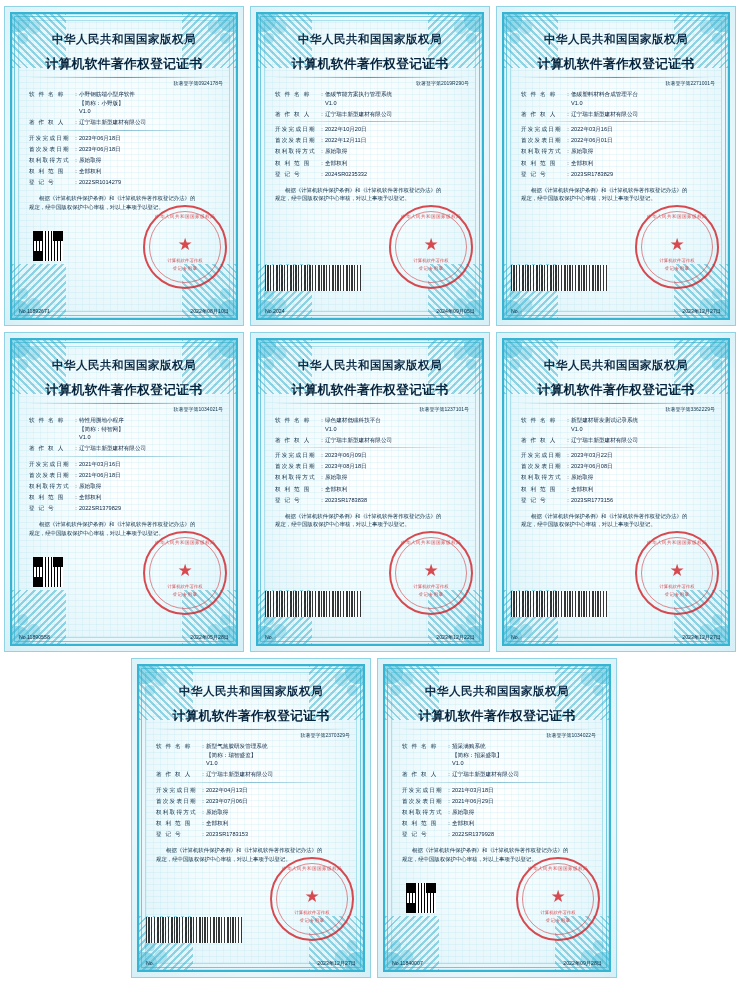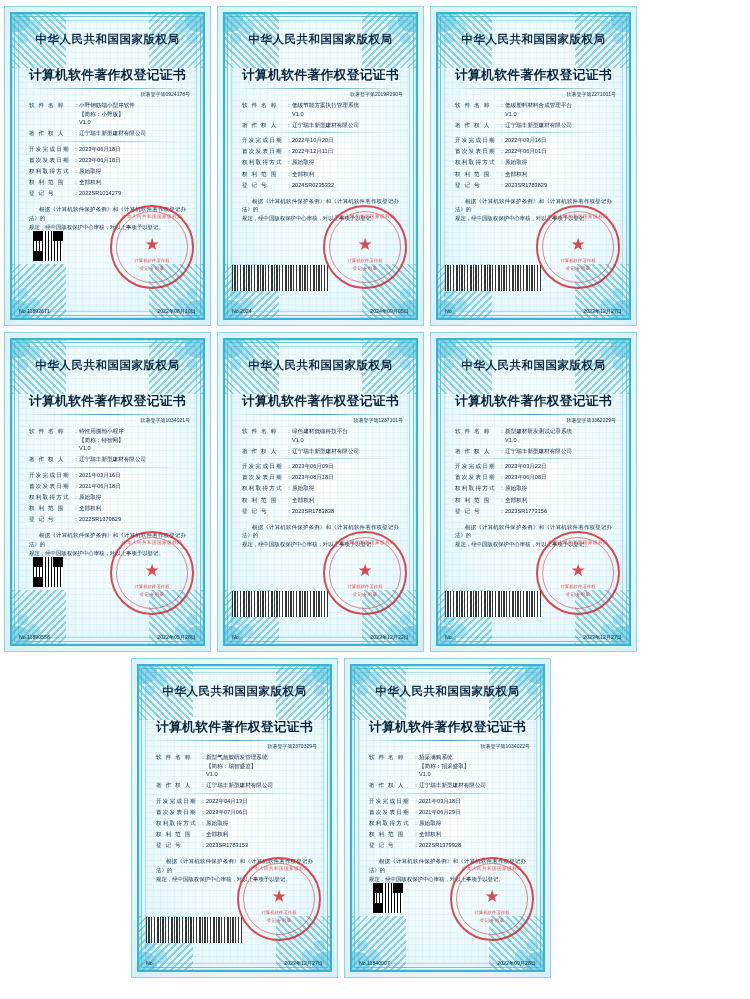--- a/index.html
+++ b/index.html
@@ -1,21 +1,21 @@
 <!DOCTYPE html>
 <html lang="zh"><head>
 <meta charset="utf-8">
 <style>
   html,body{margin:0;padding:0;background:#ffffff;}
   body{width:750px;height:999px;font-family:"Liberation Sans","DejaVu Sans",sans-serif;}
   .sheet{position:relative;width:750px;height:999px;box-sizing:border-box;padding:6px 4px;}
   .grid{display:flex;flex-wrap:wrap;gap:6px 6px;justify-content:flex-start;}
   .cert{
     position:relative;
-    width:207px;height:320px;
+    width:240px;height:320px;
     box-sizing:border-box;
     background:
       radial-gradient(ellipse at 50% 45%, #ffffff 0%, #f2fbfd 45%, #e2f5fa 78%, #d6f0f7 100%);
     border:1px solid #8fd3e4;
     overflow:hidden;
     flex:0 0 auto;
     text-decoration:underline;
   }
   .cert.row3{margin-left:0;}
   
@@ -54,21 +54,21 @@
       repeating-linear-gradient(90deg, rgba(120,205,225,.10) 0 1px, rgba(255,255,255,0) 1px 7px);
     pointer-events:none;
   }
   .content{position:absolute;inset:16px;display:flex;flex-direction:column;}
   .title-cn{
     text-align:center;font-size:11.5px;font-weight:bold;color:#0d2b46;
     letter-spacing:.5px;margin-top:9px;font-family:"DejaVu Sans","Liberation Sans",sans-serif;
   }
   .title-main{
     text-align:center;font-size:12.8px;font-weight:bold;color:#07243d;
-    letter-spacing:.3px;margin-top:20px;font-family:"DejaVu Sans","Liberation Sans",sans-serif;
+    letter-spacing:.3px;margin-top:9px;font-family:"DejaVu Sans","Liberation Sans",sans-serif;
   }
   .title-rule{
     height:1px;background:linear-gradient(90deg,rgba(20,130,170,0),rgba(20,130,170,.75),rgba(20,130,170,0));
     margin:4px 6px 0 6px;
   }
   .regno{
     text-align:right;font-size:5.0px;color:#12364f;margin:2px 4px 0 0;letter-spacing:0;
   }
   .fields{margin:4px 6px 0 8px;font-size:5.6px;color:#0b2c44;line-height:1.55;}
   .frow{display:flex;align-items:flex-start;margin-bottom:2.4px;}

